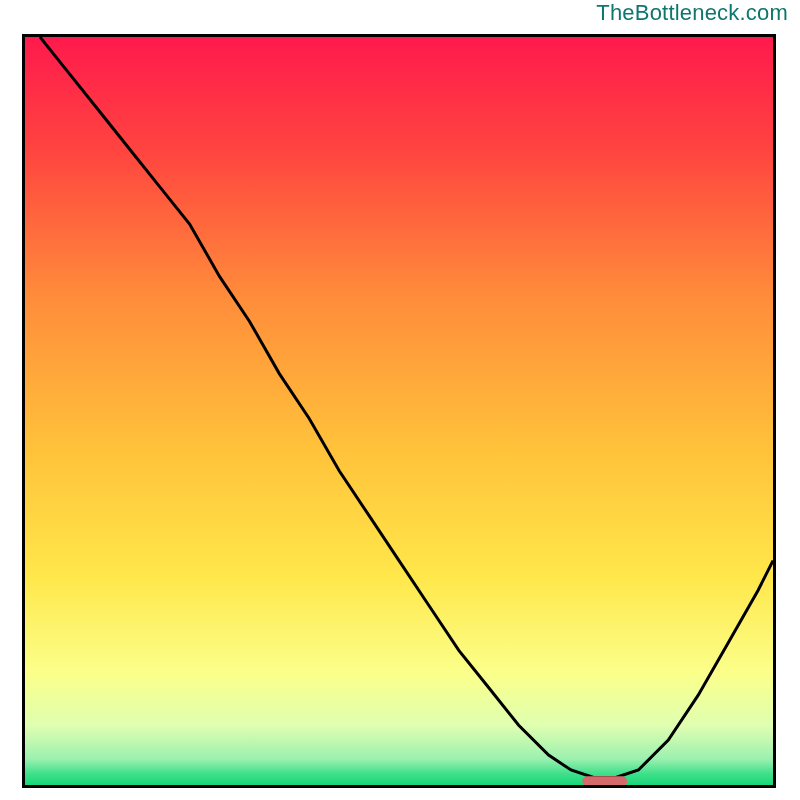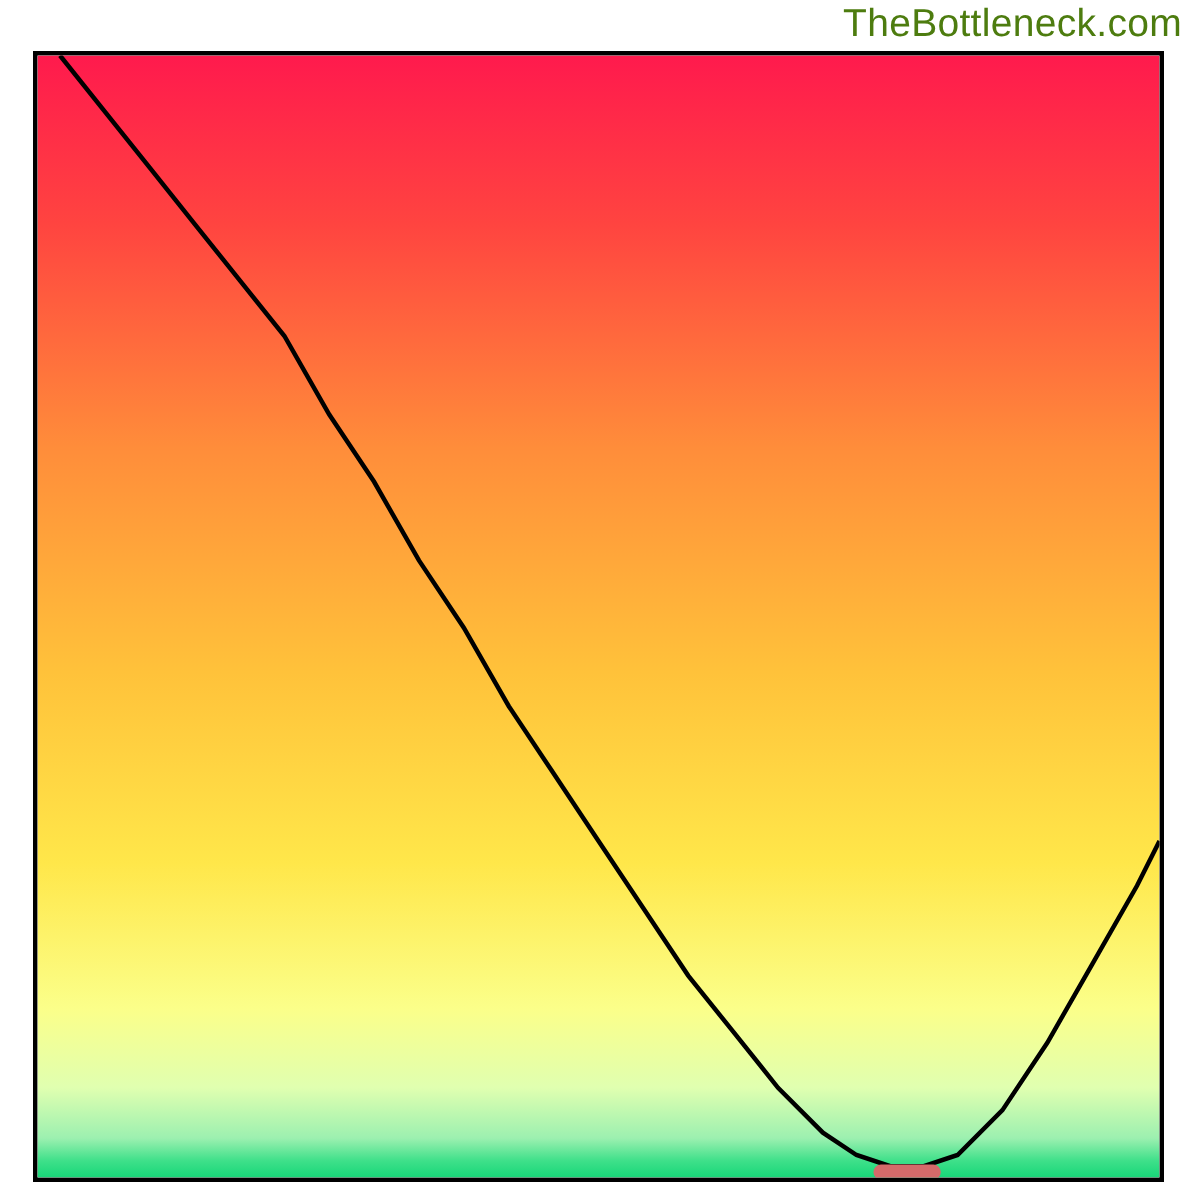--- a/index.html
+++ b/index.html
@@ -13,23 +13,23 @@
   }
   .outer {
     position: relative;
     width: 800px;
     height: 800px;
   }
   .watermark {
     position: absolute;
     top: 0px;
     right: 12px;
-    font-size: 26px;
+    font-size: 22px;
     font-weight: 500;
-    color: #4d7c0f;
+    color: #0f766e;
     letter-spacing: 0.2px;
   }
   .frame {
     position: absolute;
     left: 22px;
     top: 34px;
     width: 754px;
     height: 754px;
     border: 3px solid #000;
     box-sizing: border-box;

